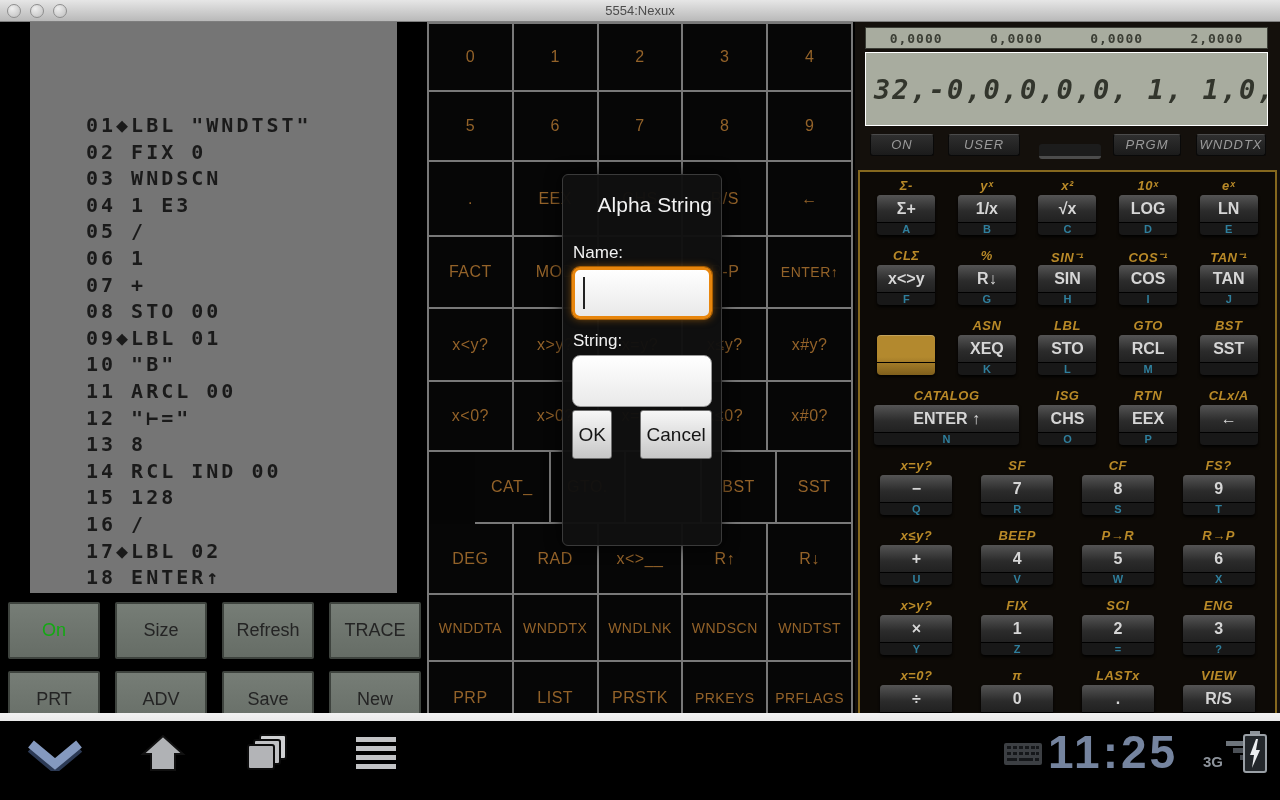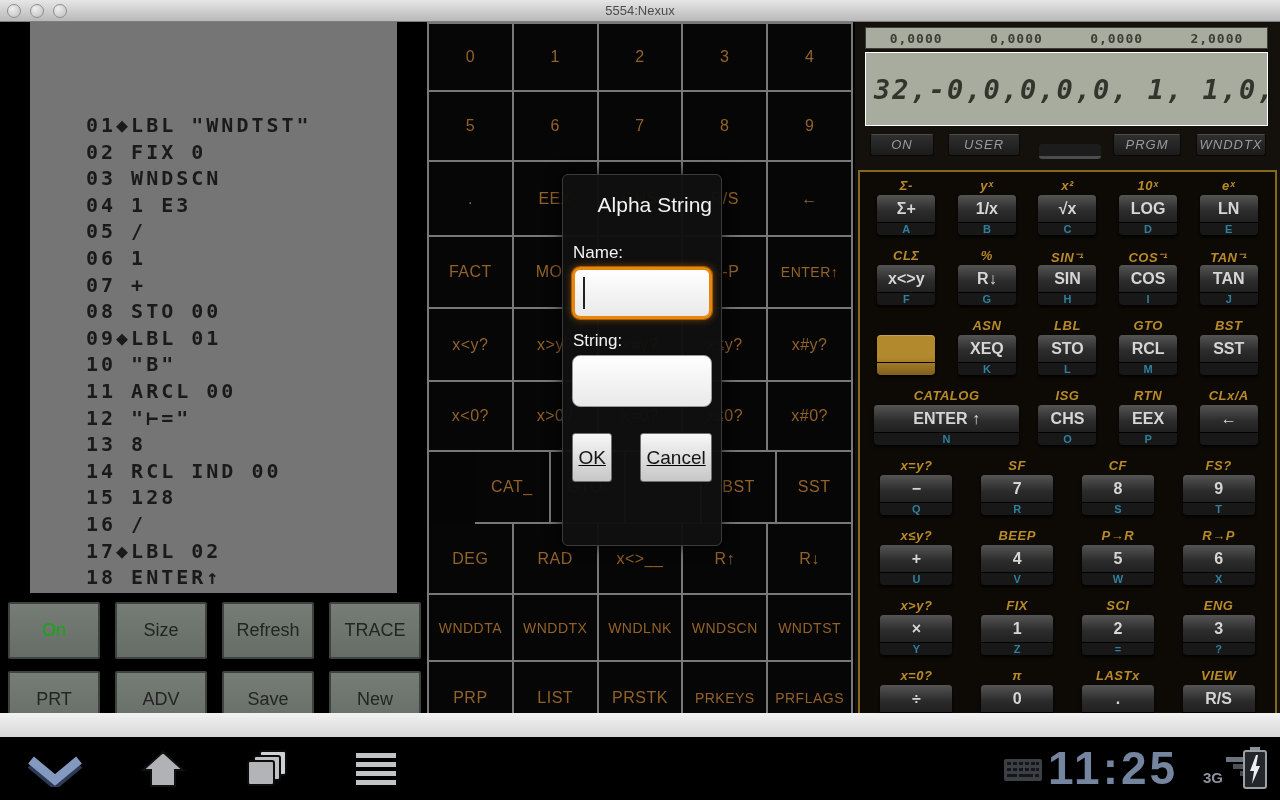--- a/index.html
+++ b/index.html
@@ -84,30 +84,30 @@
   .dlg-label{margin:26px 0 4px 1px;color:#f2f2f2;font-size:17px;}
   .dlg-label.second{margin-top:12px;}
   .dlg-input{height:52px;background:linear-gradient(#ffffff,#e9e9e9);border:1px solid #999;
     border-radius:8px;display:flex;align-items:center;padding-left:8px;}
   .dlg-input.focused{border:3px solid #e8860d;box-shadow:0 0 0 1px #a85d00, 0 0 8px rgba(232,134,13,.55);}
   .cursor{width:2px;height:32px;background:#222;}
   .dlg-check-row{margin-top:18px;display:flex;align-items:center;gap:9px;}
   .checkbox{width:36px;height:37px;background:#262626;border:2px solid #646464;border-radius:3px;
     box-shadow:inset 0 2px 4px rgba(0,0,0,.7);}
   .dlg-check-label{color:#fff;font-size:19px;}
-  .dlg-buttons{margin-top:26px;display:flex;gap:28px;text-decoration:underline;}
+  .dlg-buttons{margin-top:3px;display:flex;gap:28px;}
   .dlg-btn{height:49px;background:linear-gradient(#f7f7f7,#c7c7c7);border:1px solid #6e6e6e;
     border-radius:3px;color:#151515;font-size:19px;display:flex;align-items:center;justify-content:center;}
   .dlg-btn.ok{width:47px;}
   .dlg-btn.cancel{width:84px;}
 
   
   .strip{position:absolute;left:0;top:713px;width:1280px;height:24px;
     background:linear-gradient(#f2f2f2,#d7d7d7);}
-  .navbar{position:absolute;left:0;top:737px;width:1280px;height:63px;background:#000;}
+  .navbar{position:absolute;left:0;top:721px;width:1280px;height:63px;background:#000;}
   .nav-ic{position:absolute;top:14px;}
   .clock{position:absolute;left:1048px;top:4px;font-size:46px;font-weight:bold;color:#75849f;
     letter-spacing:3px;font-family:"Liberation Sans",sans-serif;}
   .net{position:absolute;left:1203px;top:32px;font-size:15px;font-weight:bold;color:#8d939b;}
 </style>
 </head>
 <body>
 
 <div class="stage">
 

